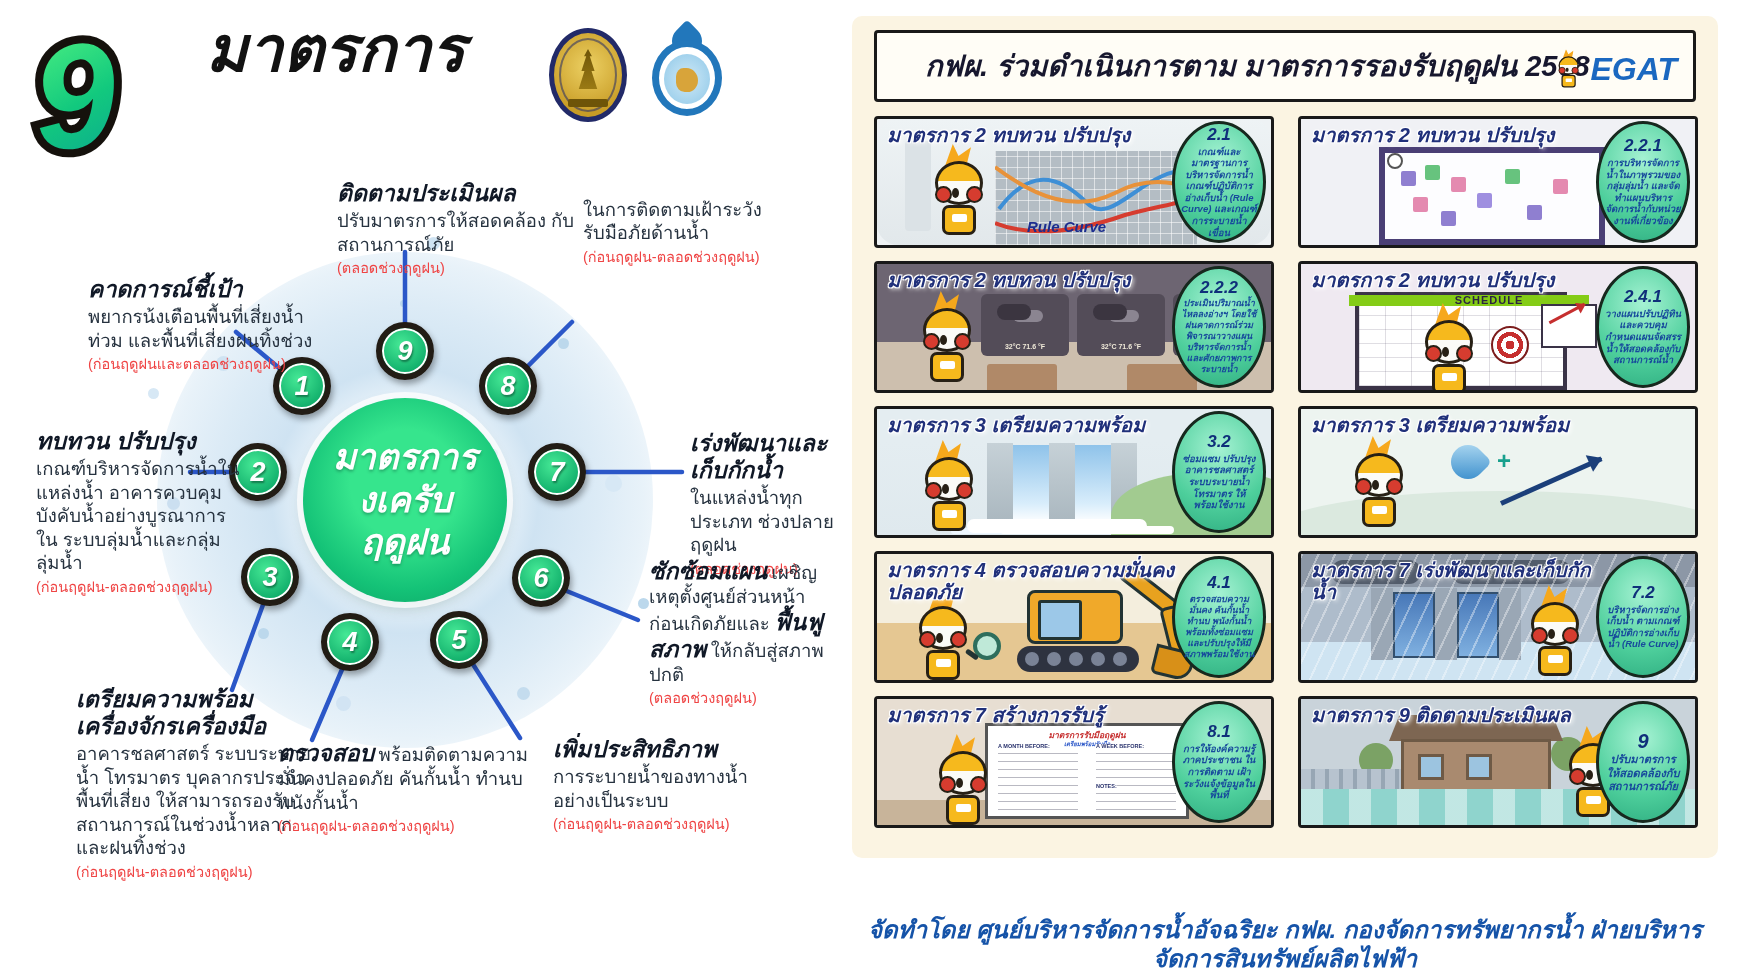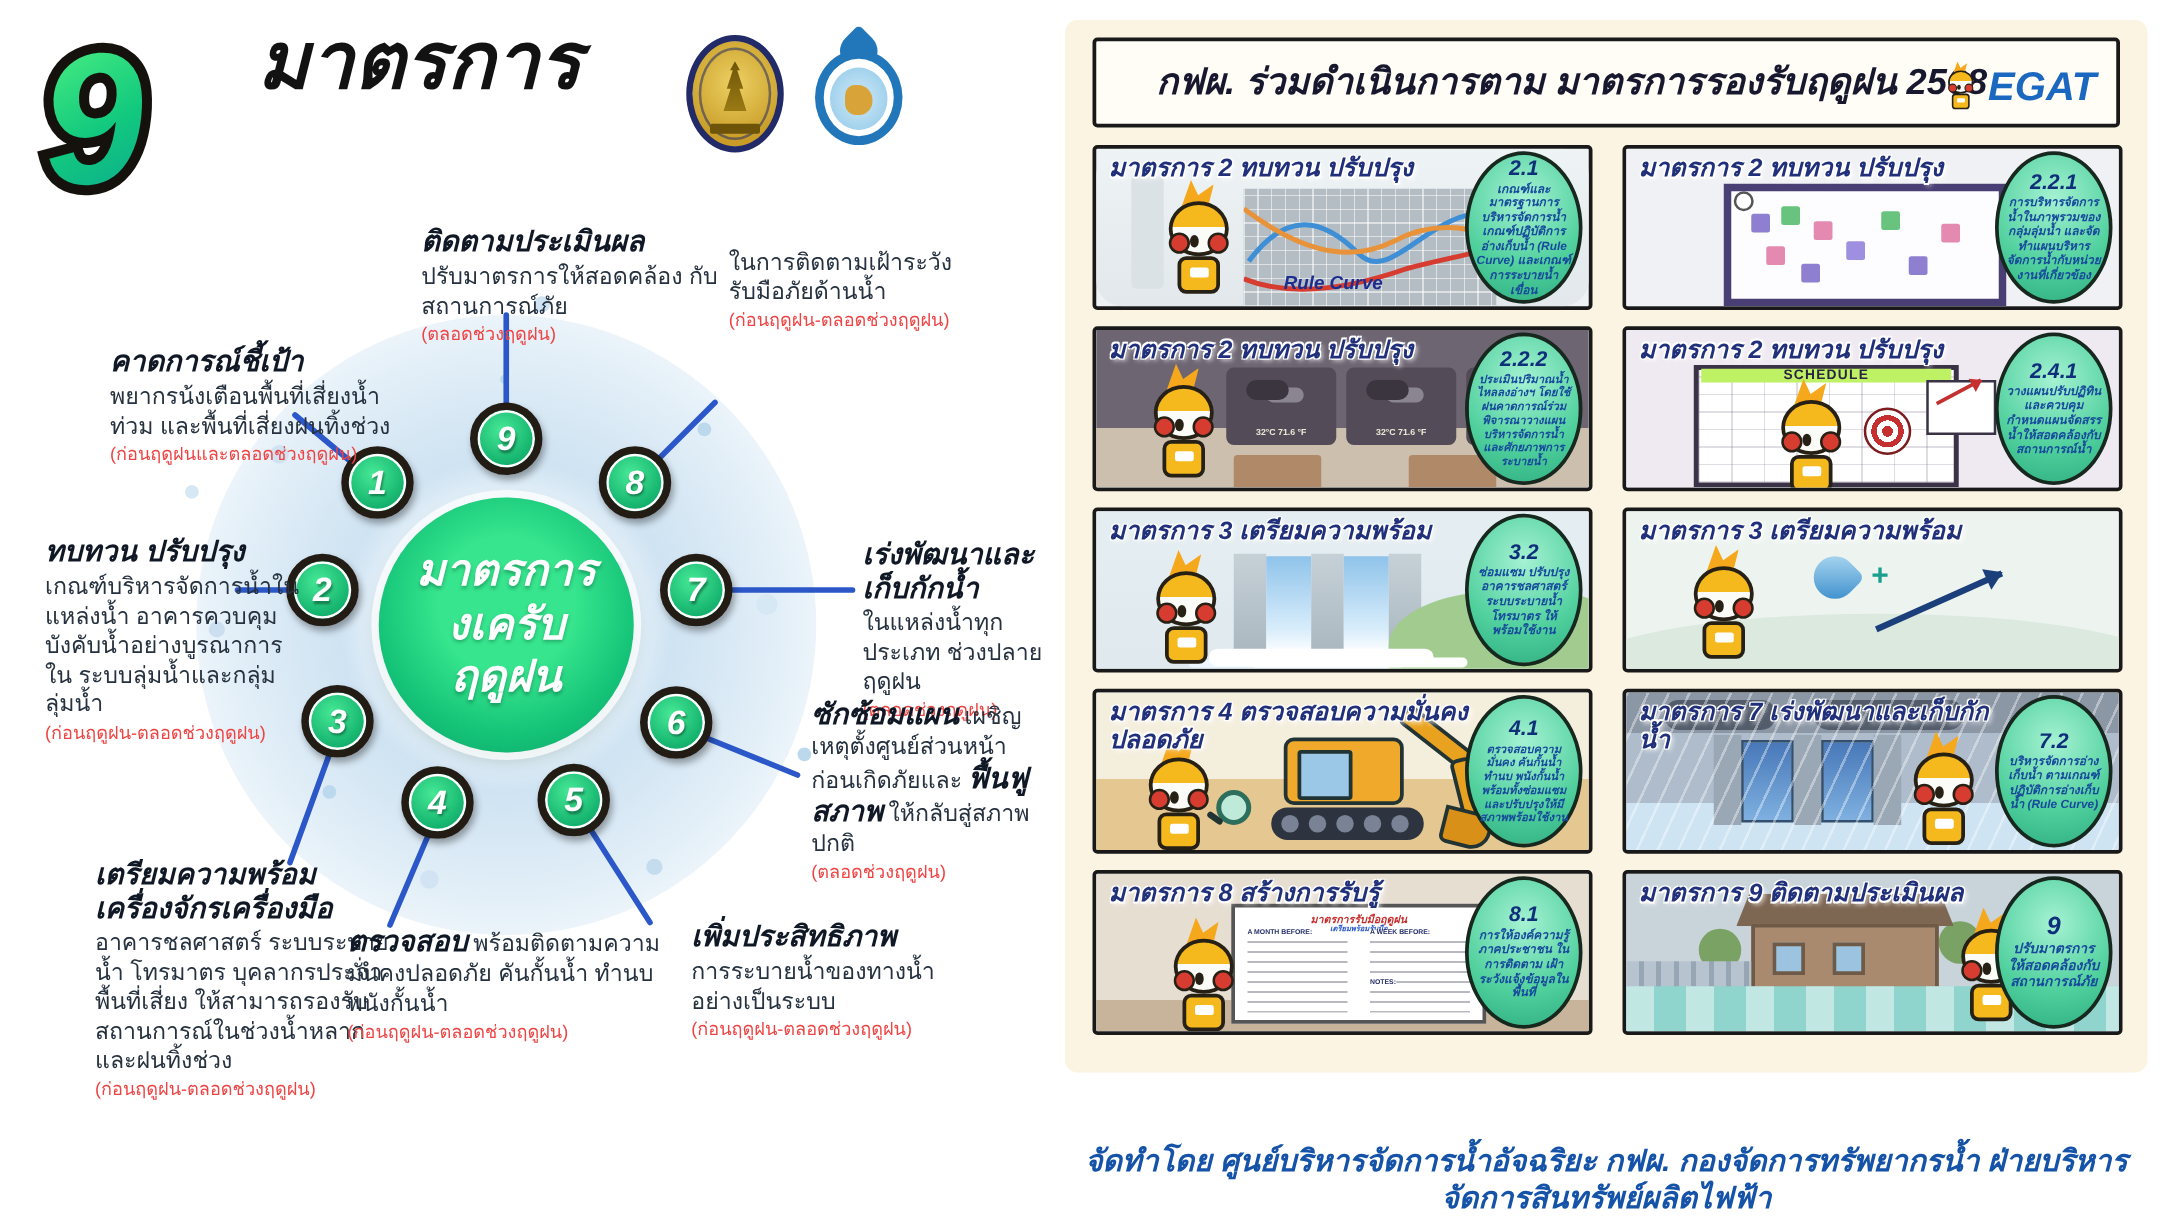--- a/index.html
+++ b/index.html
@@ -116,21 +116,21 @@
   .sc3 .cl{position:absolute;left:16px;top:10px;width:34px;height:16px;background:#3b3540;border-radius:10px;
         box-shadow:14px 4px 0 -2px #8b8591;}
   .sc3 .tmp{position:absolute;left:0;right:0;bottom:5px;text-align:center;font:700 7px/1.3 "Liberation Sans",sans-serif;color:#efe9d8;}
   .sc3 .desk{position:absolute;bottom:0;width:70px;height:26px;background:#b08968;border-radius:3px 3px 0 0;}
 
   
   .sc4{background:#efe9f1;}
   .sc4 .board{position:absolute;left:54px;top:28px;width:212px;height:98px;background:#fff;border:4px solid #3a3347;box-sizing:border-box;
         background-image:repeating-linear-gradient(0deg,rgba(80,70,100,.18) 0 1px,transparent 1px 14px),
                           repeating-linear-gradient(90deg,rgba(80,70,100,.18) 0 1px,transparent 1px 26px);}
-  .sc4 .schl{position:absolute;left:60px;top:31px;width:200px;text-align:center;font:800 11px/1 "Liberation Sans",sans-serif;color:#2b2440;letter-spacing:1px;background:#bef264;}
+  .sc4 .schl{position:absolute;left:48px;top:31px;width:200px;text-align:center;font:800 11px/1 "Liberation Sans",sans-serif;color:#2b2440;letter-spacing:1px;background:#84cc16;padding-left:40px;}
   .sc4 .target{position:absolute;left:190px;top:62px;width:34px;height:34px;border-radius:50%;
         background:radial-gradient(circle,#c62f2f 0 18%,#fff 18% 36%,#c62f2f 36% 54%,#fff 54% 72%,#c62f2f 72%);border:2px solid #7c1d1d;}
   .sc4 .chartb{position:absolute;left:240px;top:40px;width:52px;height:40px;background:#fff;border:2px solid #3a3347;}
   .sc4 .arrow{position:absolute;left:246px;top:48px;width:40px;height:3px;background:#c62f2f;transform:rotate(-28deg);}
   .sc4 .arrow:after{content:"";position:absolute;right:-7px;top:-4px;border:6px solid transparent;border-left:9px solid #c62f2f;}
 
   
   .sc5{background:linear-gradient(#e4edf1 0 26%,#dfe9ee);}
   .sc5 .pier{position:absolute;top:34px;width:26px;height:80px;background:linear-gradient(#c6d1d7,#aab7bf);}
   .sc5 .chute{position:absolute;top:36px;width:36px;height:78px;background:linear-gradient(#8fc3ea,#d8edfb 75%,#ffffff);}
@@ -597,21 +597,21 @@
               <div class="eye l"></div>
               <div class="eye r"></div>
               <div class="ear l"></div>
               <div class="ear r"></div>
             </div>
             <div class="torso">
               <div class="chest"></div>
             </div>
         </div>
       </div>
-      <div class="ctitle">มาตรการ 8 สร้างการรับรู้</div>
+      <div class="ctitle">มาตรการ 7 สร้างการรับรู้</div>
       <div class="cbadge">
         <div class="n">8.1</div>
         <div class="b">การให้องค์ความรู้ภาคประชาชน ในการติดตาม เฝ้าระวังแจ้งข้อมูลในพื้นที่</div>
       </div>
     </div>
 
     <div class="card" style="left:446px;top:680px">
       <div class="scene sc10">
         <div class="tree" style="left:58px;top:44px"></div>
         <div class="tree" style="left:250px;top:38px"></div>

